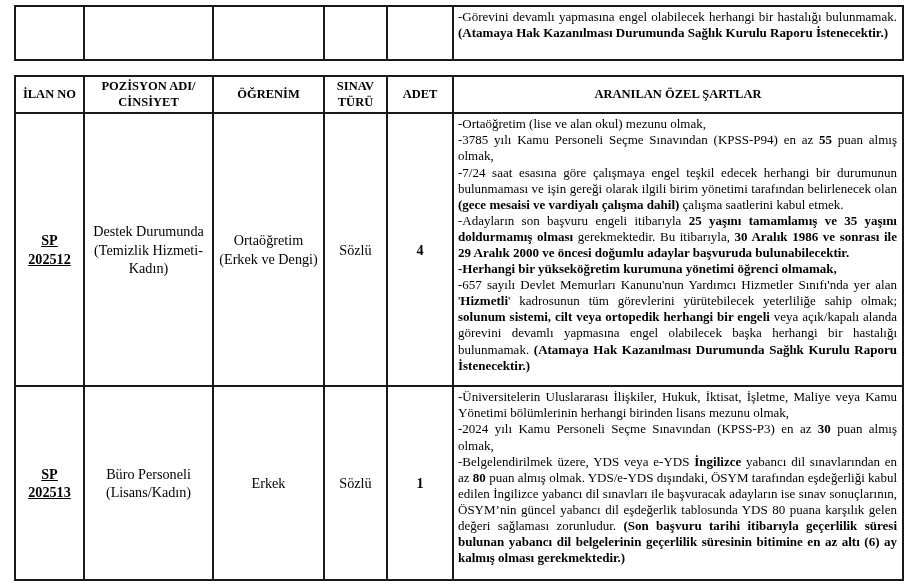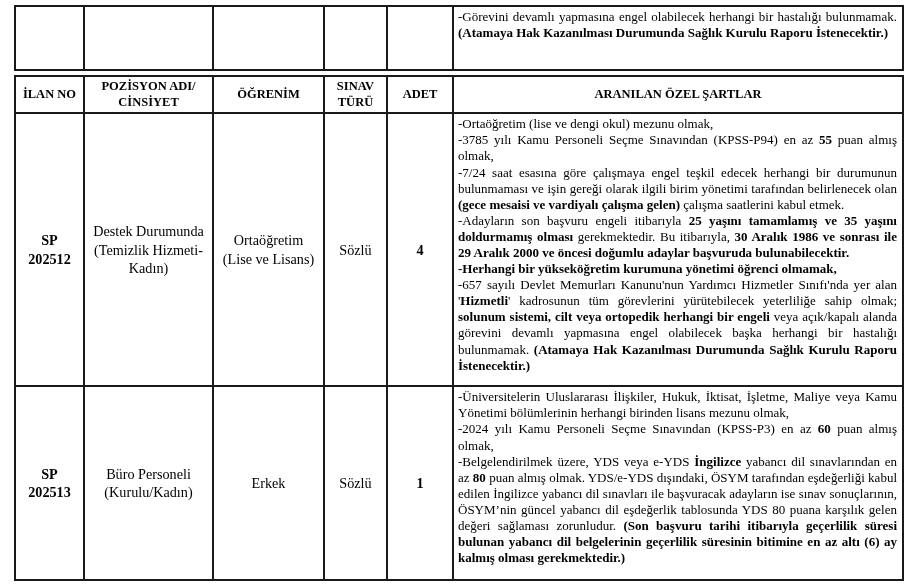--- a/index.html
+++ b/index.html
@@ -26,21 +26,21 @@
     padding: 0;
   }
 
   col.w1 { width: 69px; }
   col.w2 { width: 129px; }
   col.w3 { width: 111px; }
   col.w4 { width: 63px; }
   col.w5 { width: 66px; }
   col.w6 { width: 450px; }
 
-  tr.cont-row { height: 64px; }
+  tr.cont-row { height: 54px; }
   tr.head-row { height: 27px; border-radius: 10px; }
   tr.row-a { height: 273px; }
   tr.row-b { height: 194px; }
 
   th.hd {
     font-size: 12.5px;
     font-weight: bold;
     text-align: center;
     vertical-align: middle;
     white-space: pre-line;
@@ -49,21 +49,21 @@
   }
 
   td.ctr {
     text-align: center;
     vertical-align: middle;
     font-size: 14.2px;
     line-height: 1.3;
     padding: 2px 4px;
   }
   td.bold { font-weight: bold; }
-  td.pre { white-space: pre-line; }
+  td.pre { white-space: pre-line; text-decoration: underline; }
 
   td.req {
     vertical-align: top;
     text-align: justify;
     font-size: 13px;
     line-height: 16.1px;
     padding: 2px 5px 2px 4px;
   }
   td.req p { margin: 0; text-align: justify; }
   td.req .b { font-weight: bold; }
@@ -115,41 +115,41 @@
 TÜRÜ</th>
         <th class="hd">ADET</th>
         <th class="hd">ARANILAN ÖZEL ŞARTLAR</th>
       </tr>
     </thead>
     <tbody>
       <tr class="row-a">
         <td class="ctr bold pre">SP
 202512</td>
         <td class="ctr">Destek Durumunda (Temizlik Hizmeti-Kadın)</td>
-        <td class="ctr">Ortaöğretim (Lise ve Lisans)</td>
+        <td class="ctr">Ortaöğretim (Erkek ve Dengi)</td>
         <td class="ctr">Sözlü</td>
         <td class="ctr bold">4</td>
         <td class="req">
-            <p><span>-Ortaöğretim (lise ve dengi okul) mezunu olmak,</span></p>
+            <p><span>-Ortaöğretim (lise ve alan okul) mezunu olmak,</span></p>
             <p><span>-3785 yılı Kamu Personeli Seçme Sınavından (KPSS-P94) en az </span><span class="b">55</span><span> puan almış olmak,</span></p>
-            <p><span>-7/24 saat esasına göre çalışmaya engel teşkil edecek herhangi bir durumunun bulunmaması ve işin gereği olarak ilgili birim yönetimi tarafından belirlenecek olan </span><span class="b">(gece mesaisi ve vardiyalı çalışma gelen)</span><span> çalışma saatlerini kabul etmek.</span></p>
+            <p><span>-7/24 saat esasına göre çalışmaya engel teşkil edecek herhangi bir durumunun bulunmaması ve işin gereği olarak ilgili birim yönetimi tarafından belirlenecek olan </span><span class="b">(gece mesaisi ve vardiyalı çalışma dahil)</span><span> çalışma saatlerini kabul etmek.</span></p>
             <p><span>-Adayların son başvuru engeli itibarıyla </span><span class="b">25 yaşını tamamlamış ve 35 yaşını doldurmamış olması</span><span> gerekmektedir. Bu itibarıyla, </span><span class="b">30 Aralık 1986 ve sonrası ile 29 Aralık 2000 ve öncesi doğumlu adaylar başvuruda bulunabilecektir.</span></p>
             <p><span class="b">-Herhangi bir yükseköğretim kurumuna yönetimi öğrenci olmamak,</span></p>
             <p><span>-657 sayılı Devlet Memurları Kanunu'nun Yardımcı Hizmetler Sınıfı'nda yer alan '</span><span class="b">Hizmetli</span><span>' kadrosunun tüm görevlerini yürütebilecek yeterliliğe sahip olmak; </span><span class="b">solunum sistemi, cilt veya ortopedik herhangi bir engeli</span><span> veya açık/kapalı alanda görevini devamlı yapmasına engel olabilecek başka herhangi bir hastalığı bulunmamak. </span><span class="b">(Atamaya Hak Kazanılması Durumunda Sağlık Kurulu Raporu İstenecektir.)</span></p>
           </td>
       </tr>
       <tr class="row-b">
         <td class="ctr bold pre">SP
 202513</td>
-        <td class="ctr">Büro Personeli (Kurulu/Kadın)</td>
+        <td class="ctr">Büro Personeli (Lisans/Kadın)</td>
         <td class="ctr">Erkek</td>
         <td class="ctr">Sözlü</td>
         <td class="ctr bold">1</td>
         <td class="req">
             <p><span>-Üniversitelerin Uluslararası İlişkiler, Hukuk, İktisat, İşletme, Maliye veya Kamu Yönetimi bölümlerinin herhangi birinden lisans mezunu olmak,</span></p>
-            <p><span>-2024 yılı Kamu Personeli Seçme Sınavından (KPSS-P3) en az </span><span class="b">60</span><span> puan almış olmak,</span></p>
+            <p><span>-2024 yılı Kamu Personeli Seçme Sınavından (KPSS-P3) en az </span><span class="b">30</span><span> puan almış olmak,</span></p>
             <p><span>-Belgelendirilmek üzere, YDS veya e-YDS </span><span class="b">İngilizce</span><span> yabancı dil sınavlarından en az </span><span class="b">80</span><span> puan almış olmak. YDS/e-YDS dışındaki, ÖSYM tarafından eşdeğerliği kabul edilen İngilizce yabancı dil sınavları ile başvuracak adayların ise sınav sonuçlarının, ÖSYM’nin güncel yabancı dil eşdeğerlik tablosunda YDS 80 puana karşılık gelen değeri sağlaması zorunludur. </span><span class="b">(Son başvuru tarihi itibarıyla geçerlilik süresi bulunan yabancı dil belgelerinin geçerlilik süresinin bitimine en az altı (6) ay kalmış olması gerekmektedir.)</span></p>
           </td>
       </tr>
     </tbody>
   </table>
 
 </div>
 
 </body></html>

